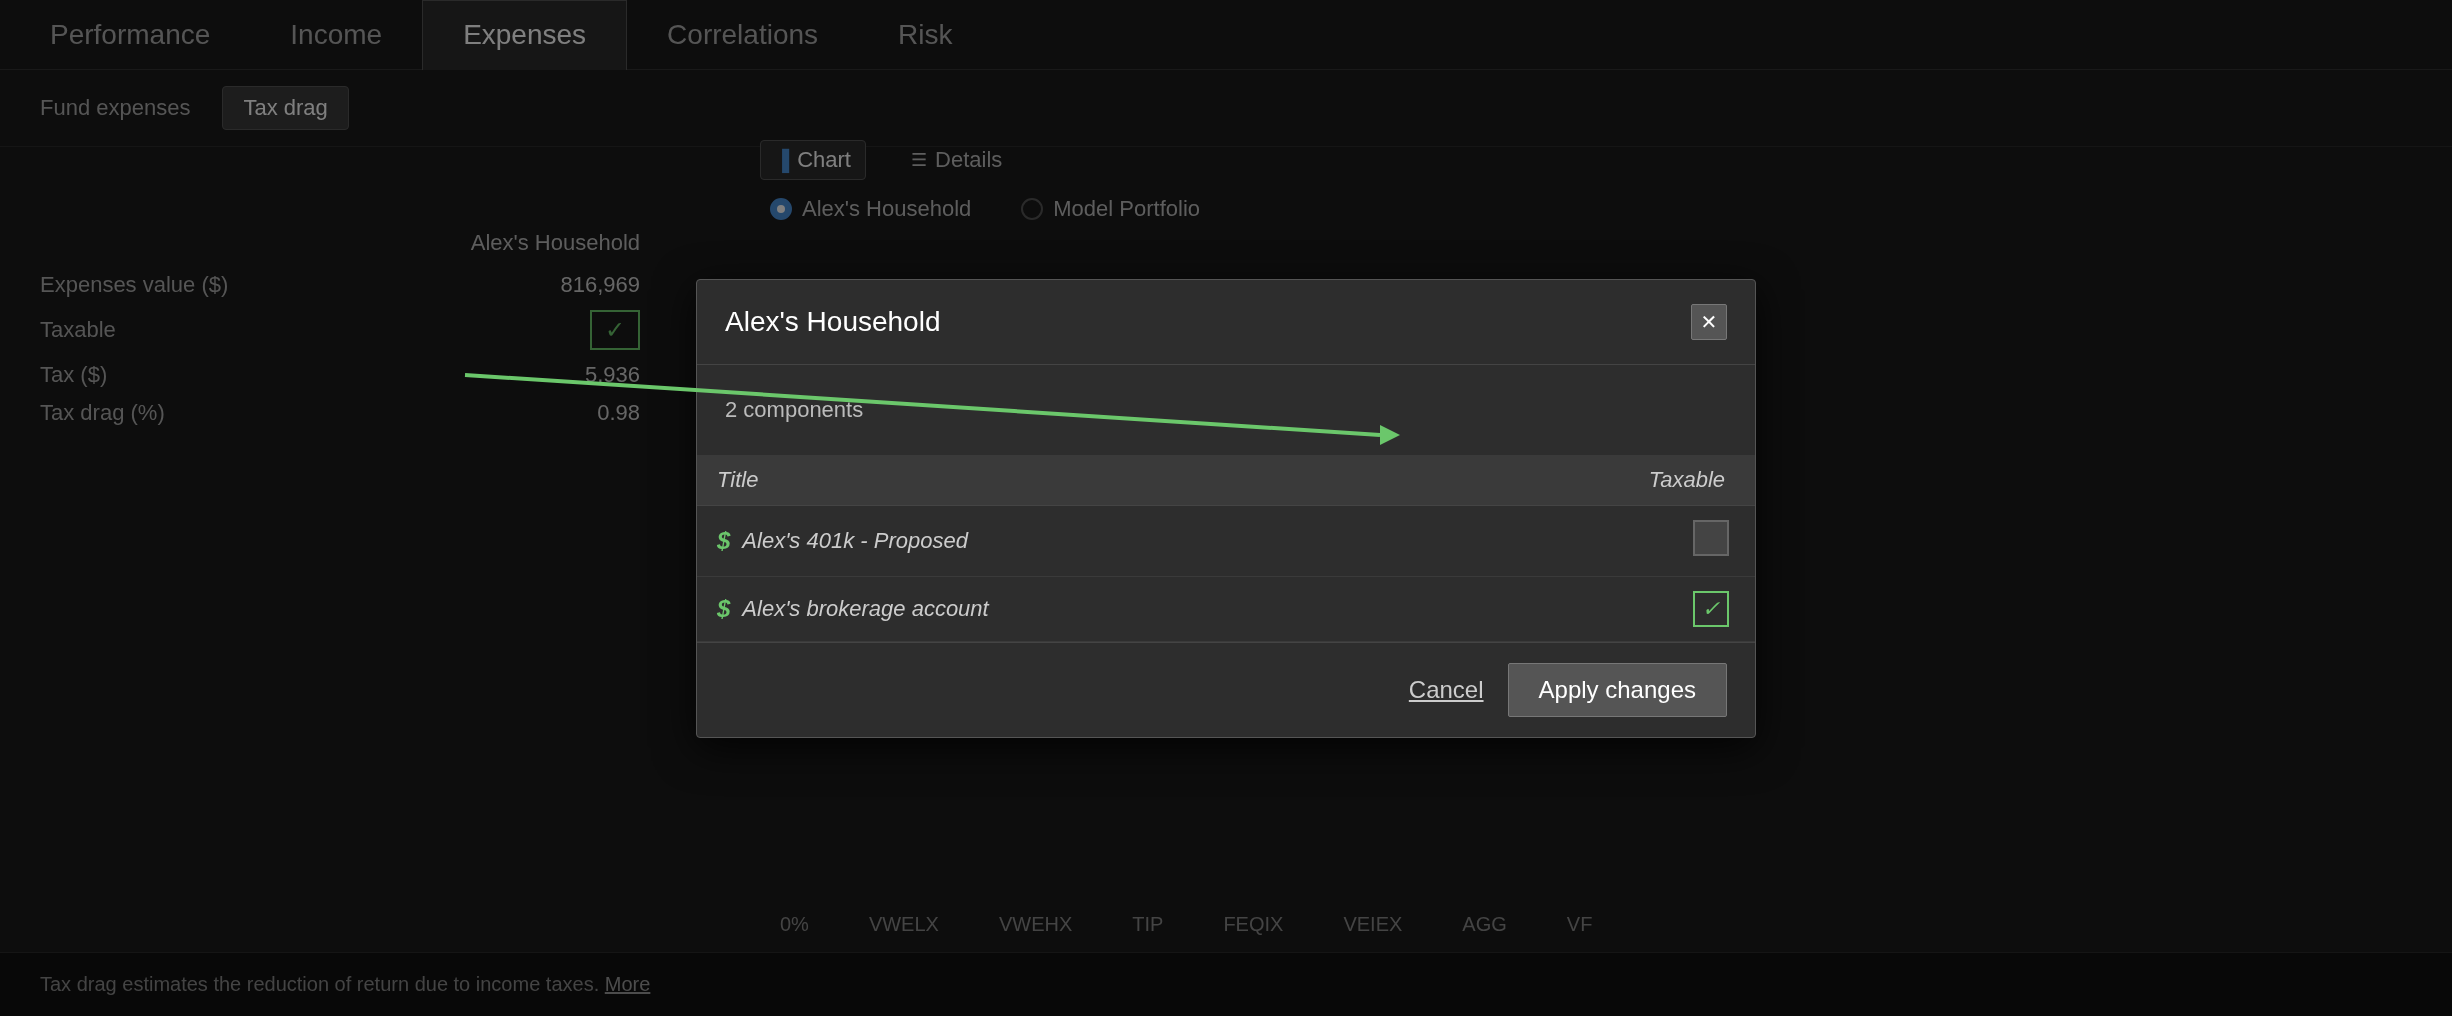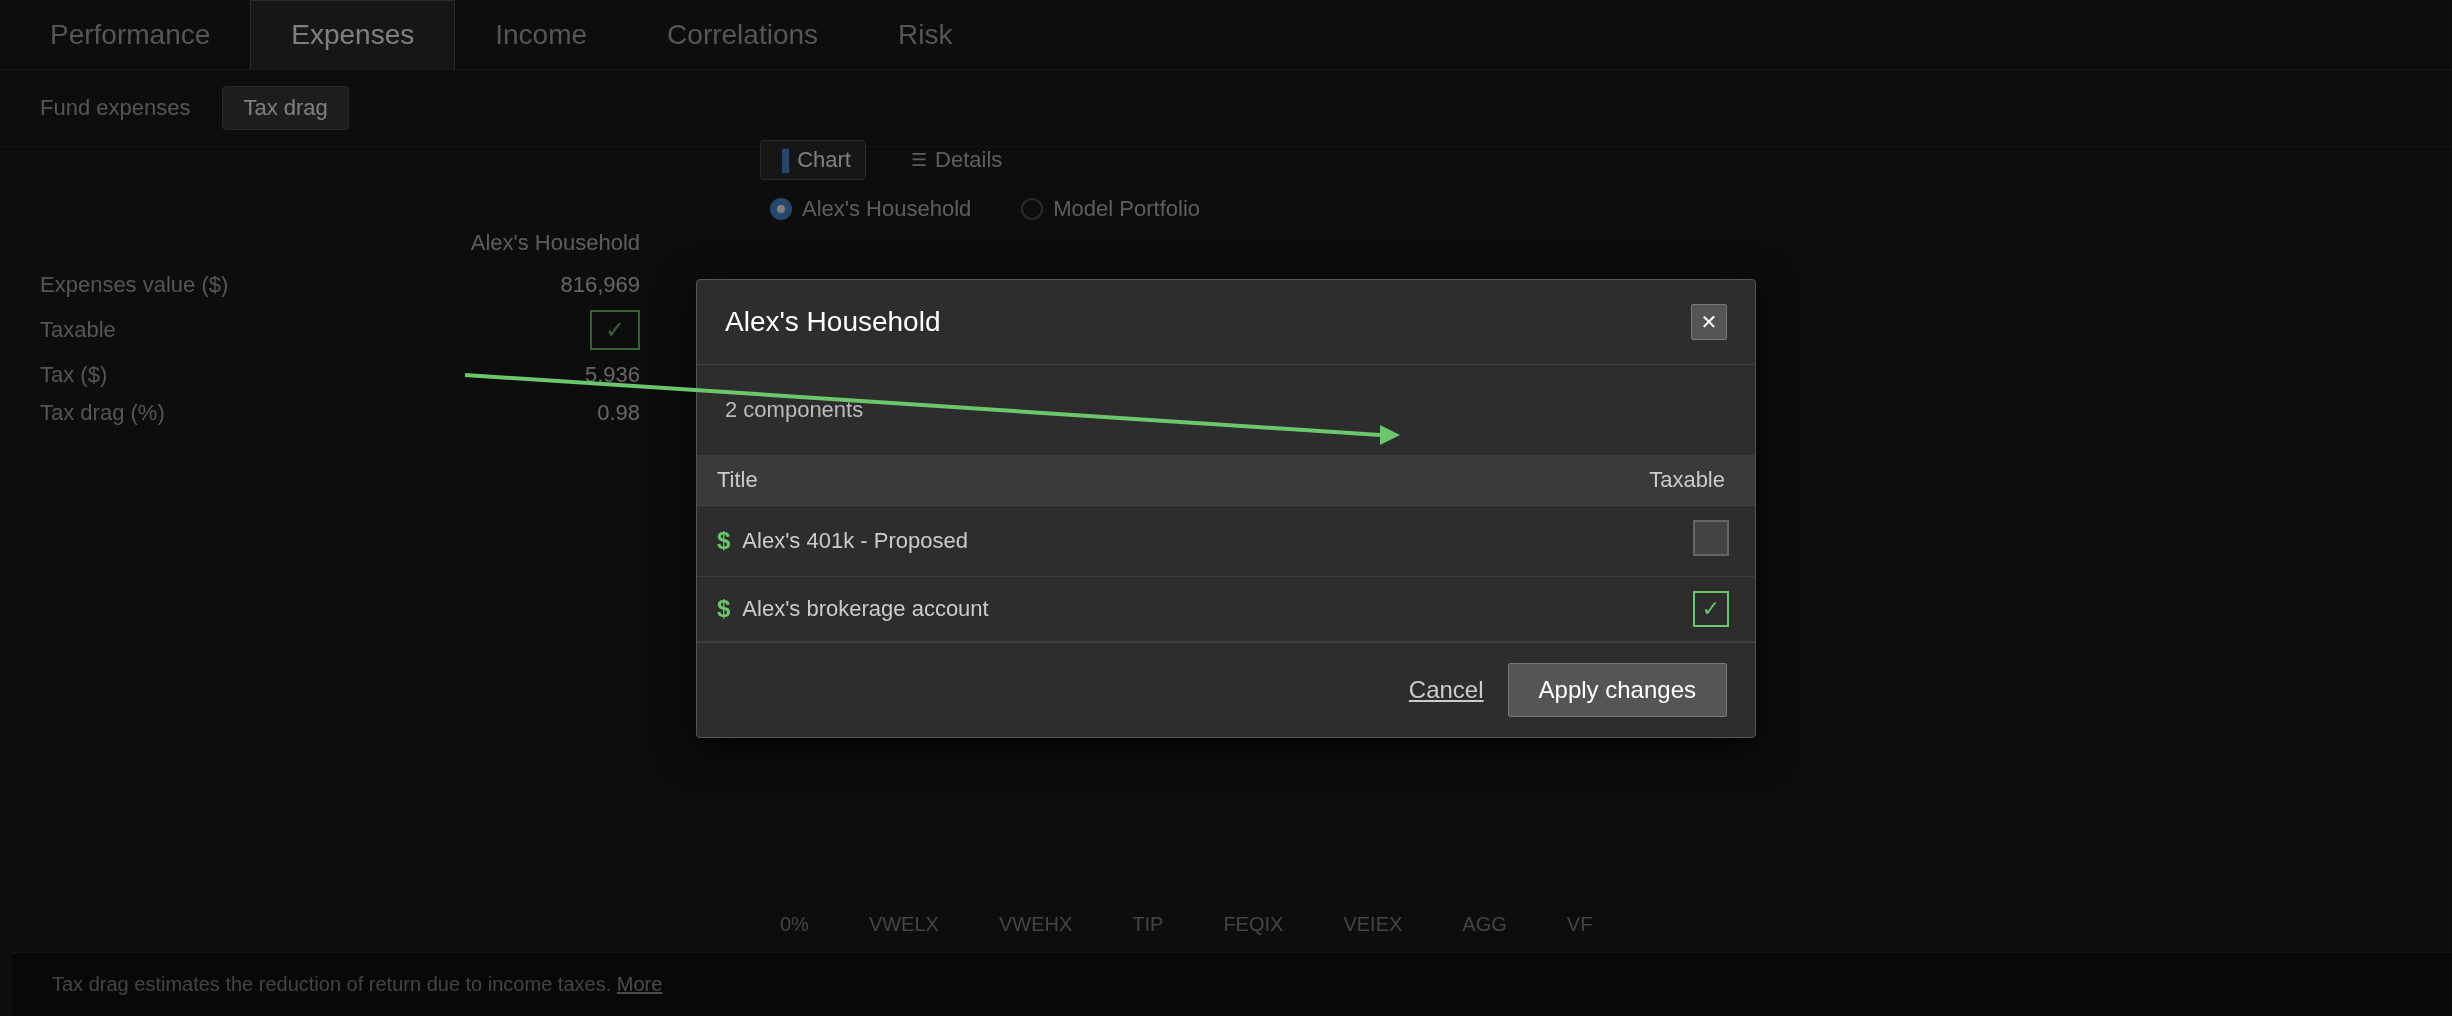--- a/index.html
+++ b/index.html
@@ -183,21 +183,21 @@
     }
     .checkbox-cell .check {
       color: #6bc76b;
       font-size: 24px;
     }
 
     
     .bottom-bar {
       position: absolute;
       bottom: 0;
-      left: 12px;
+      left: 0;
       right: 0;
       background: #111;
       padding: 20px 40px;
       font-size: 20px;
       color: #888;
       border-top: 1px solid #2a2a2a;
     }
     .bottom-bar a {
       color: #999;
       text-decoration: underline;
@@ -262,20 +262,21 @@
       border-radius: 2px;
     }
     .modal-subheader {
       padding: 32px 28px;
       font-size: 22px;
       color: #bbb;
     }
     .modal-table {
       width: 100%;
       border-collapse: collapse;
+      font-style: italic;
     }
     .modal-table thead tr {
       background: #3a3a3a;
     }
     .modal-table th {
       padding: 12px 20px;
       text-align: left;
       font-size: 22px;
       color: #ccc;
       font-weight: 400;
@@ -362,22 +363,22 @@
       height: 100%;
       pointer-events: none;
       z-index: 200;
     }
   </style>
 </head>
 <body>
 
 <nav class="top-nav">
   <button class="nav-tab">Performance</button>
+  <button class="nav-tab">Income</button>
   <button class="nav-tab active">Expenses</button>
-  <button class="nav-tab">Income</button>
   <button class="nav-tab">Correlations</button>
   <button class="nav-tab">Risk</button>
 </nav>
 
 <div class="sub-toolbar">
   <button class="sub-tab">Fund expenses</button>
   <button class="sub-tab active">Tax drag</button>
 </div>
 
 <div class="view-toggle-area">

